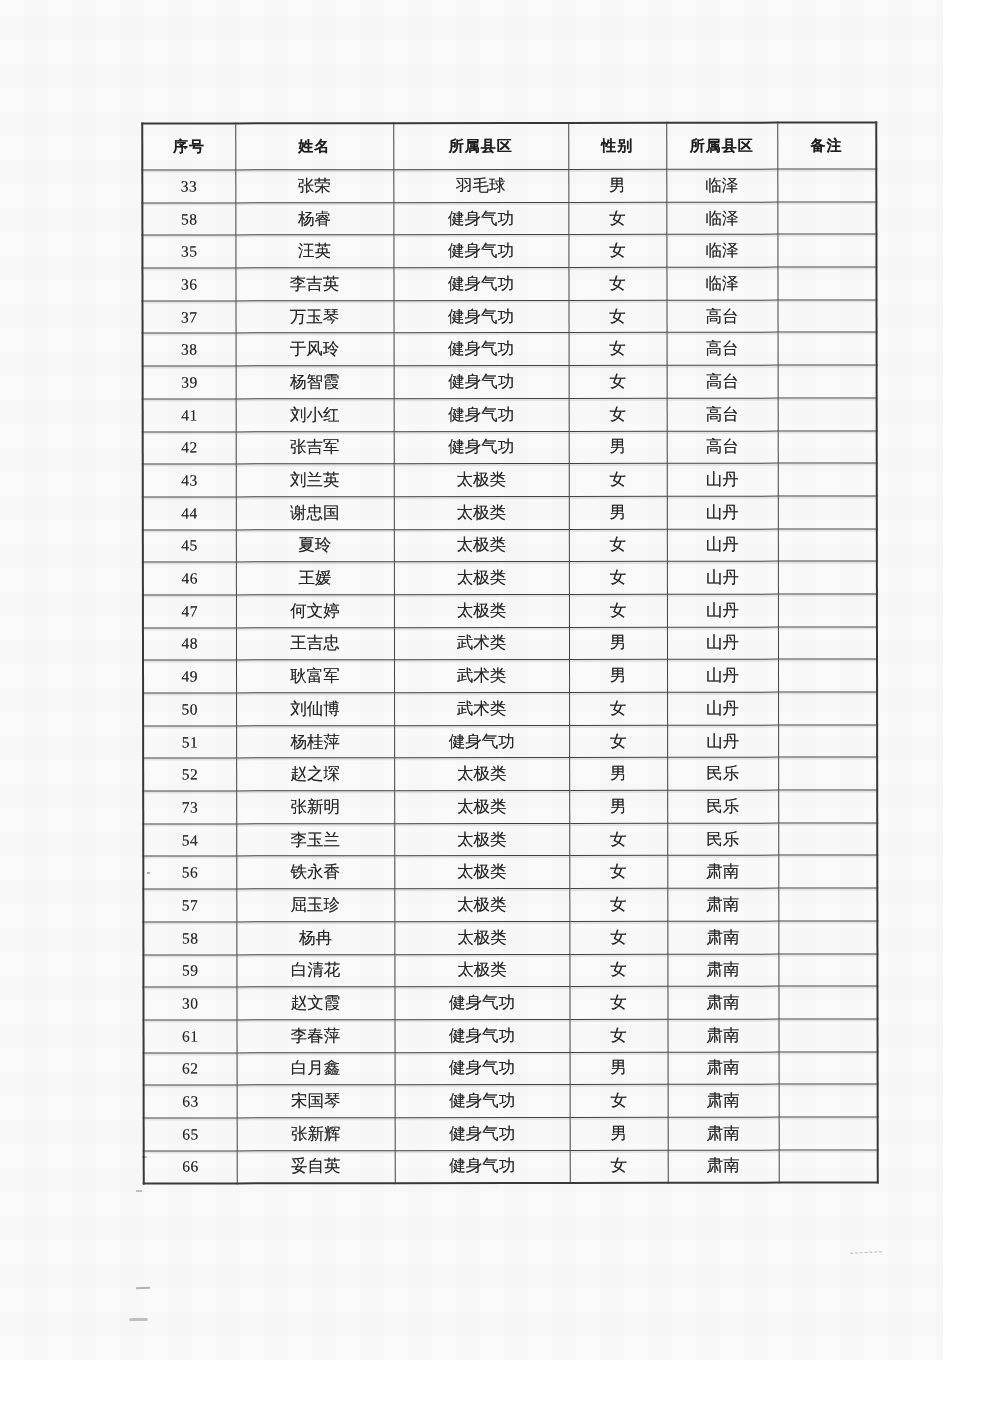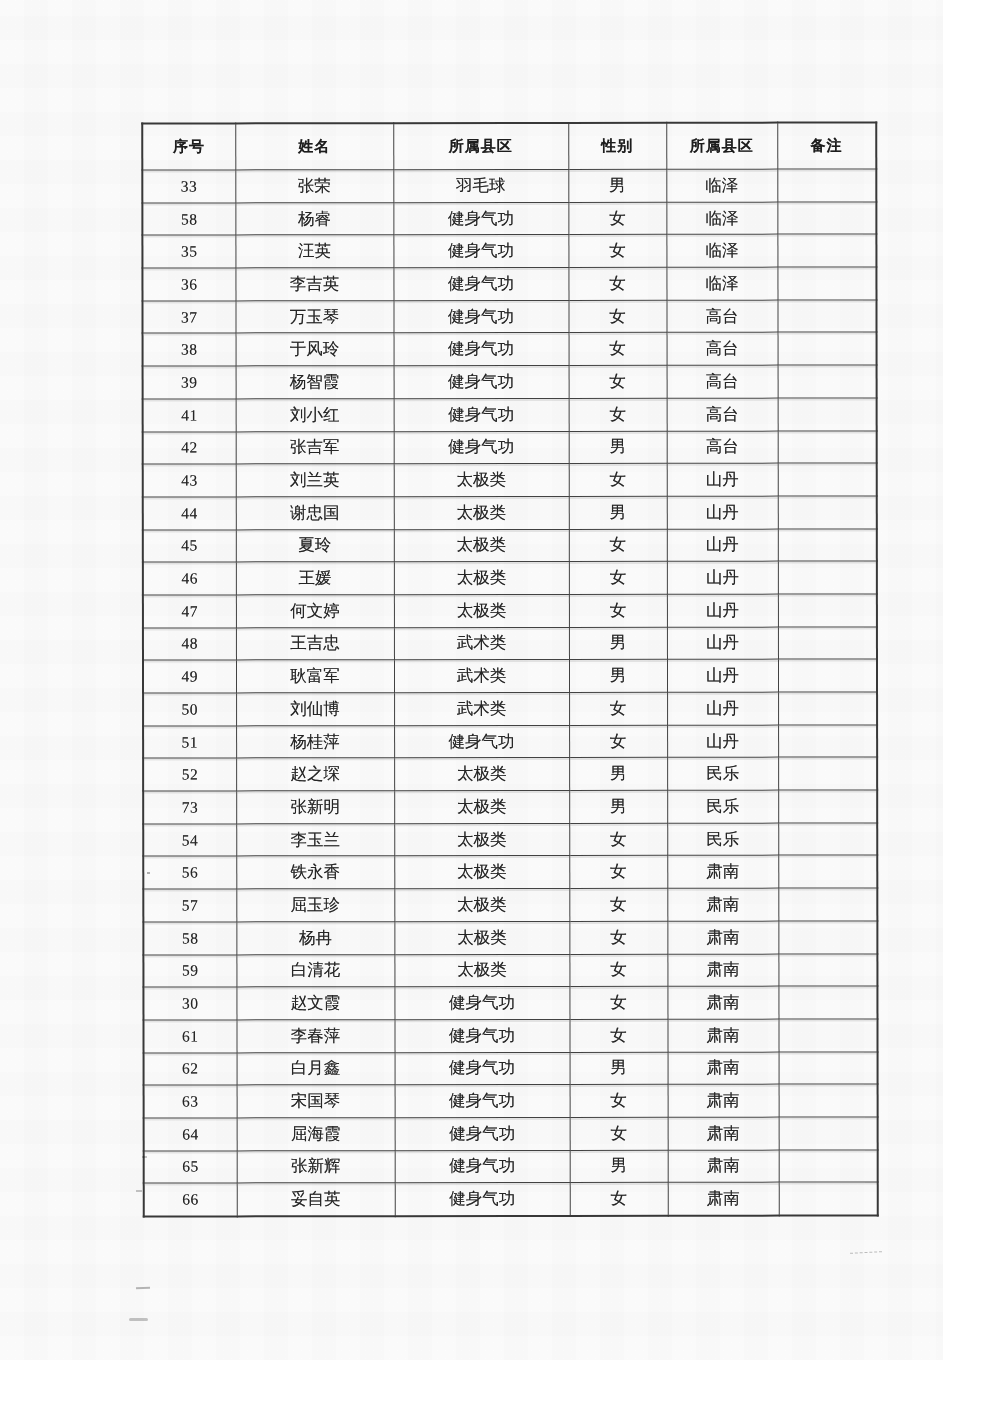--- a/index.html
+++ b/index.html
@@ -352,28 +352,20 @@
         </tr>
         <tr>
           <td>63</td>
           <td>宋国琴</td>
           <td>健身气功</td>
           <td>女</td>
           <td>肃南</td>
           <td></td>
         </tr>
         <tr>
-          <td>64</td>
-          <td>屈海霞</td>
-          <td>健身气功</td>
-          <td>女</td>
-          <td>肃南</td>
-          <td></td>
-        </tr>
-        <tr>
           <td>65</td>
           <td>张新辉</td>
           <td>健身气功</td>
           <td>男</td>
           <td>肃南</td>
           <td></td>
         </tr>
         <tr>
           <td>66</td>
           <td>妥自英</td>

